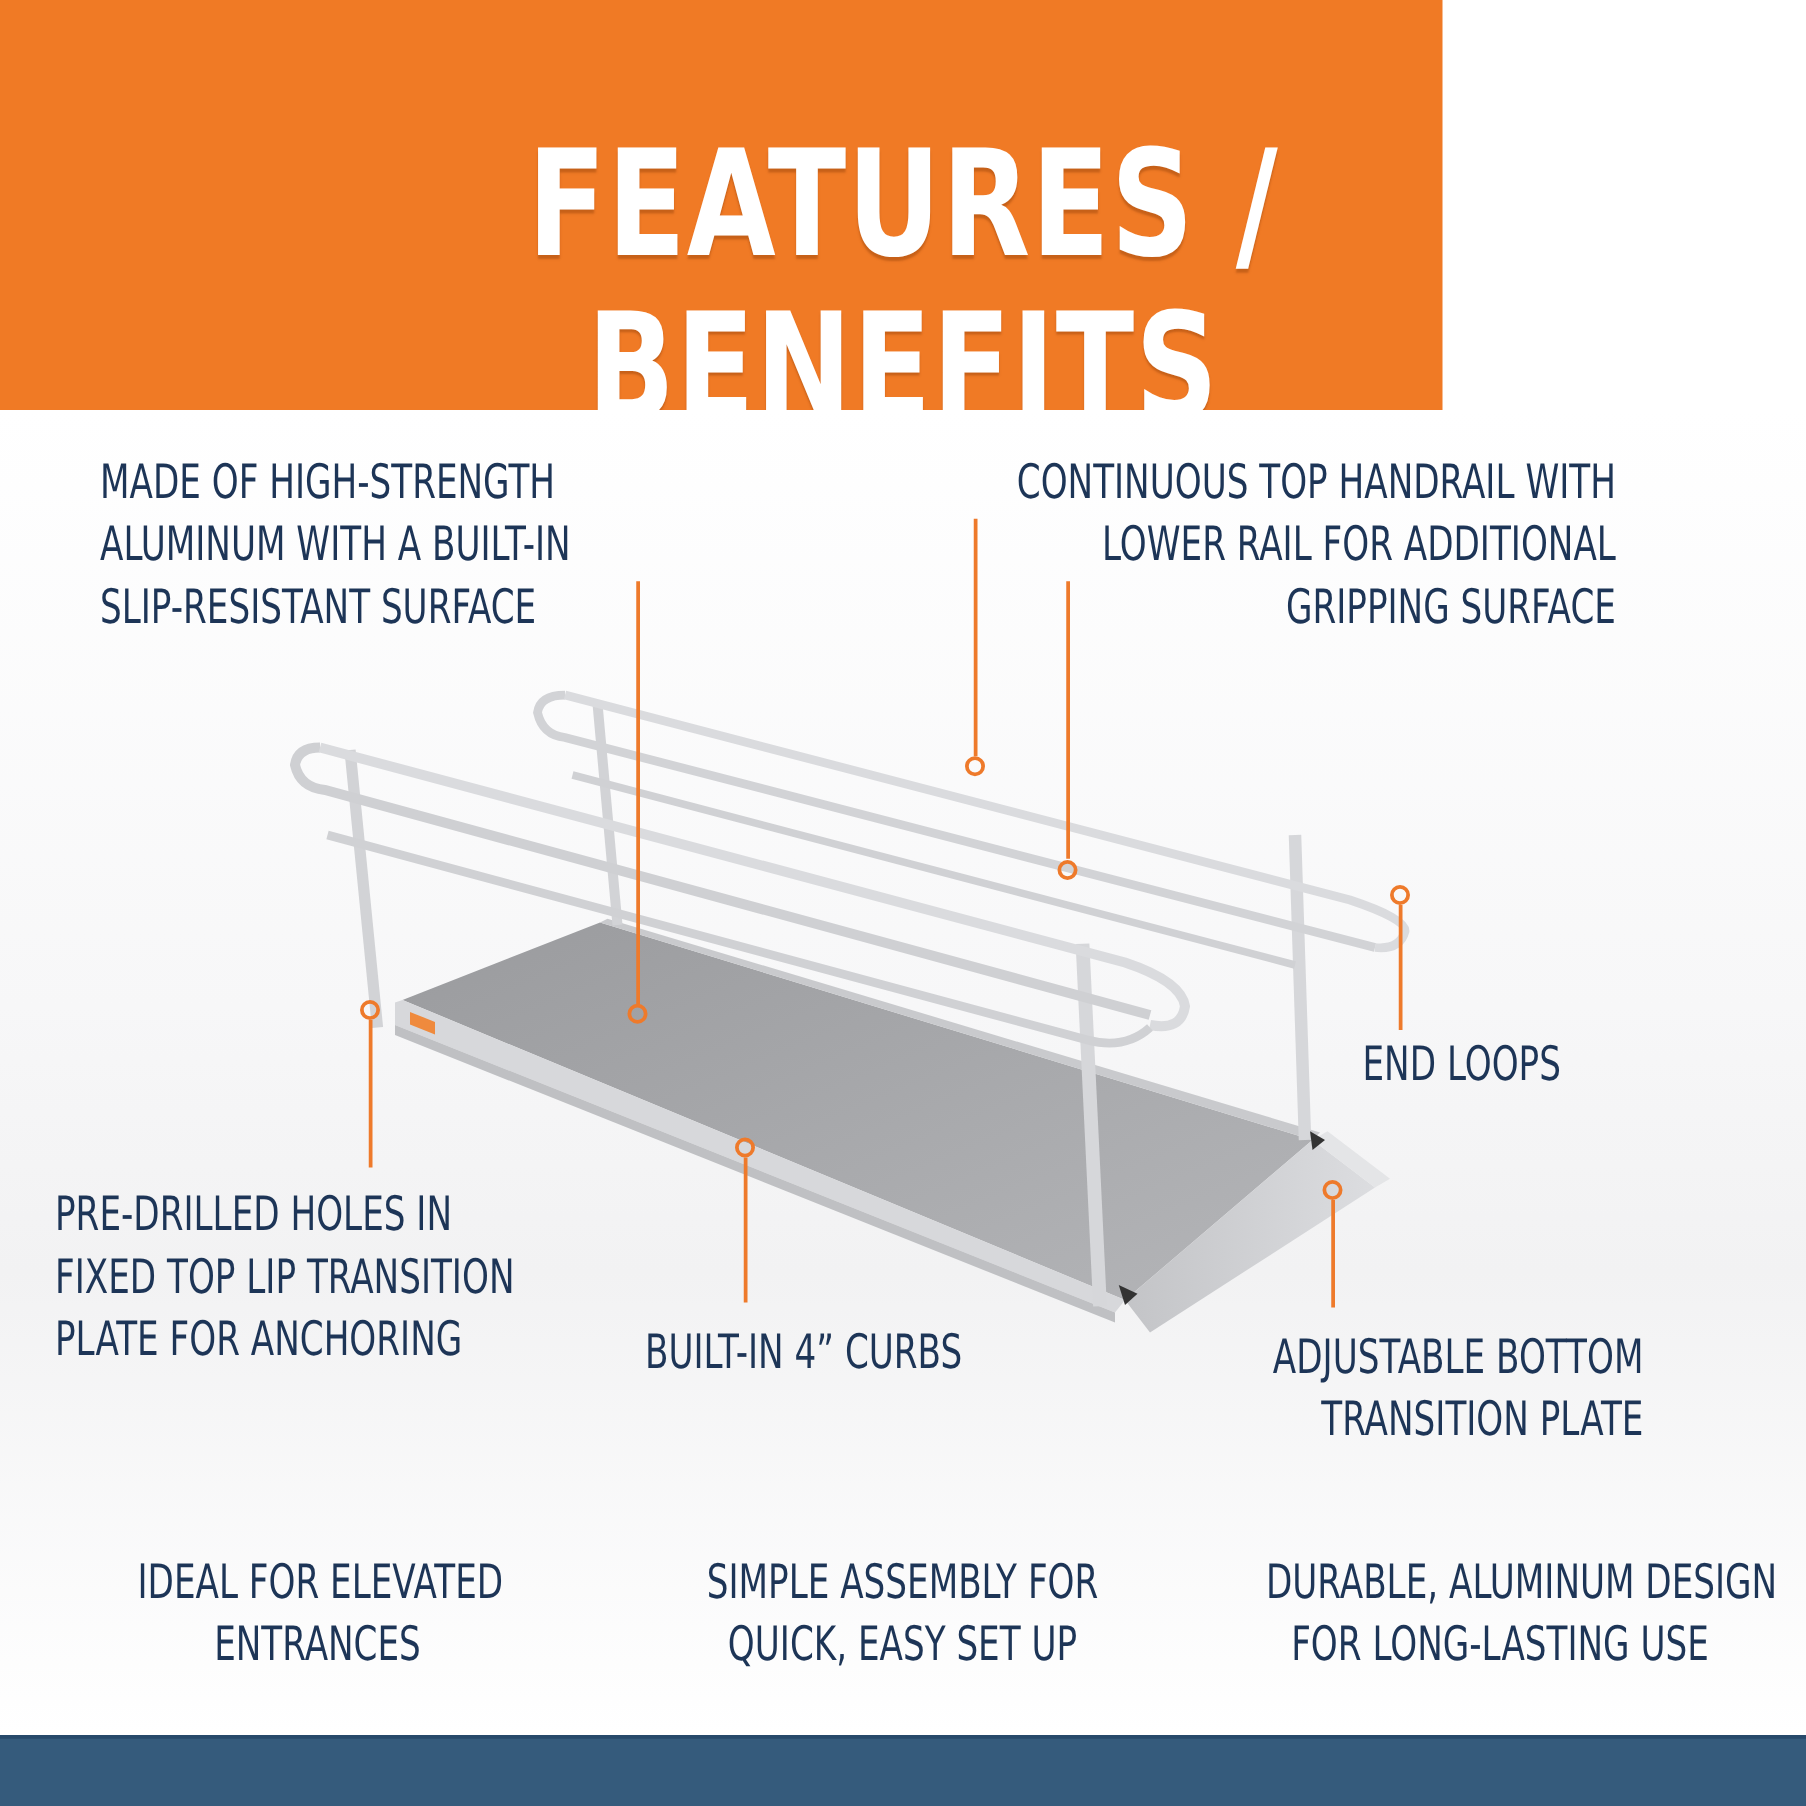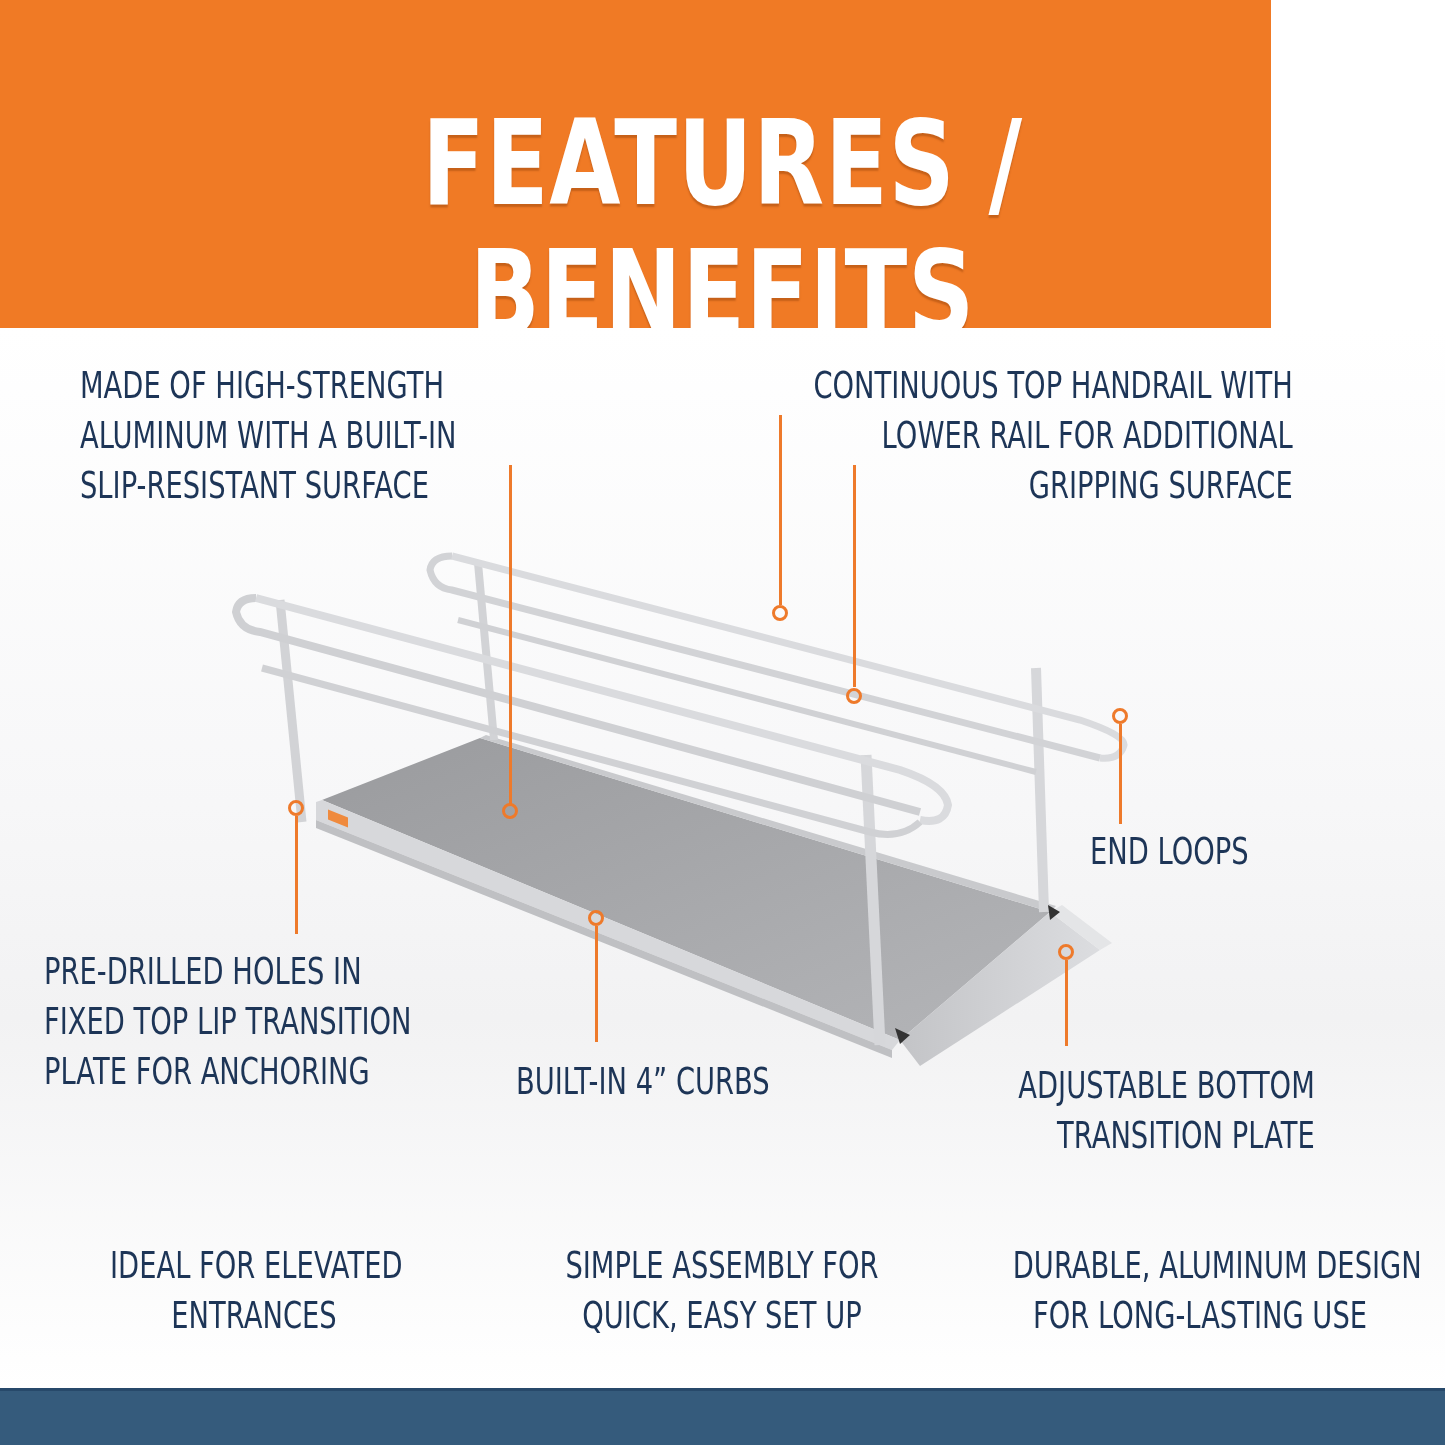--- a/index.html
+++ b/index.html
@@ -1,17 +1,17 @@
 <!DOCTYPE html>
 <html><head>
 <meta charset="utf-8">
 <style>
   html, body { margin:0; padding:0; }
   body { width:1445px; height:1445px; position:relative; overflow:hidden; background:#ffffff; font-family:"Liberation Sans", sans-serif; }
-  .banner { position:absolute; left:0; top:0; width:1271px; height:328px; background:#f07a25; }
+  .banner { position:absolute; left:0; top:0; width:1154px; height:328px; background:#f07a25; }
   .banner-title { position:absolute; left:0; top:98px; width:1445px; text-align:center; color:#ffffff; font-family:"DejaVu Sans", sans-serif; font-weight:bold; font-size:118px; line-height:130px; transform:scaleX(0.78); transform-origin:center; letter-spacing:1px; text-shadow:0 3px 2px rgba(120,50,0,0.35); }
   .content { position:absolute; left:0; top:328px; width:1445px; height:1060px; background:linear-gradient(180deg,#ffffff 0%,#f7f7f8 45%,#f2f2f3 65%,#ffffff 100%); }
   .footer-bar { position:absolute; left:0; top:1388px; width:1445px; height:57px; background:#355b7c; border-top:3px solid #27496a; }
   .label { position:absolute; color:#1d3557; font-family:"DejaVu Sans", sans-serif; font-size:38px; line-height:50px; white-space:nowrap; transform-origin:left top; transform:scaleX(0.72); }
   .label.right { transform-origin:right top; text-align:right; }
   .label.center { transform-origin:center top; text-align:center; }
   .label div { display:block; }
   .leader { position:absolute; background:#ee7a2b; width:3px; }
   .dot { position:absolute; width:16px; height:16px; border:3px solid #ee7a2b; border-radius:50%; box-sizing:border-box; }
   svg.ramp { position:absolute; left:0; top:0; }

